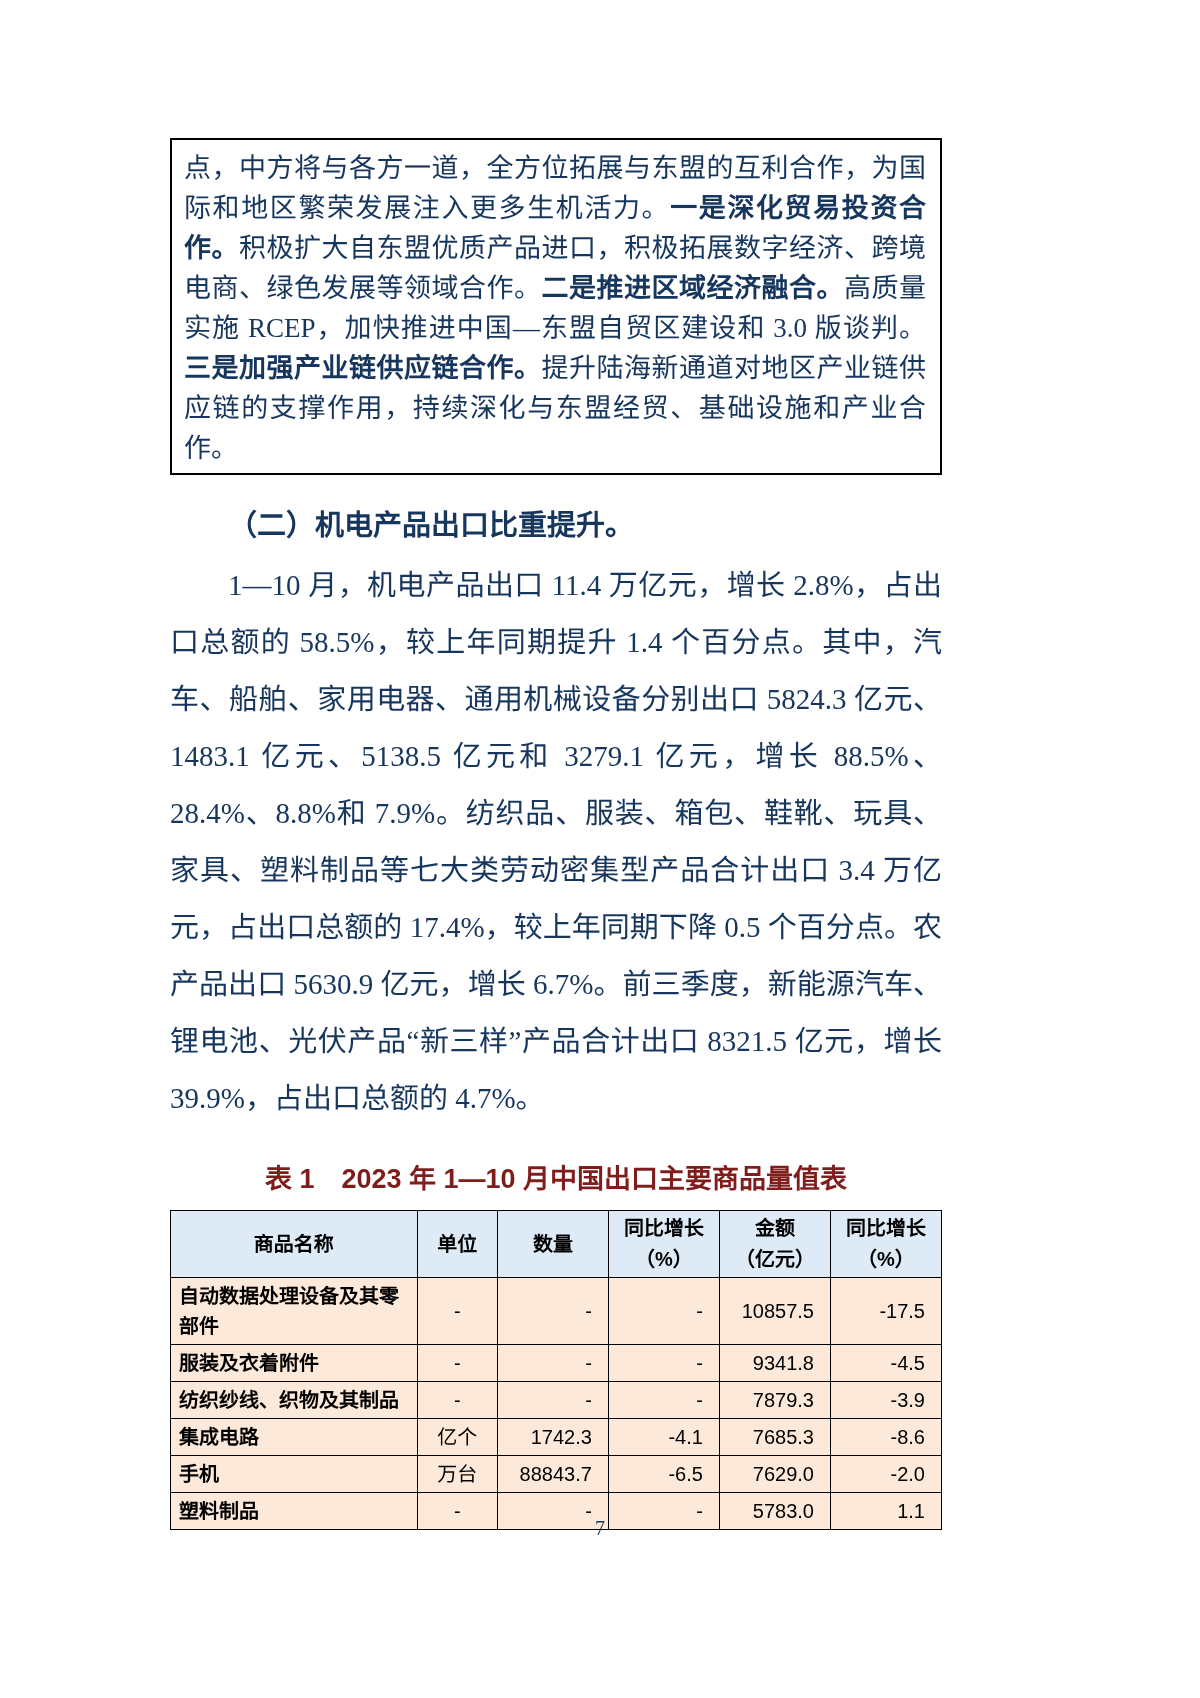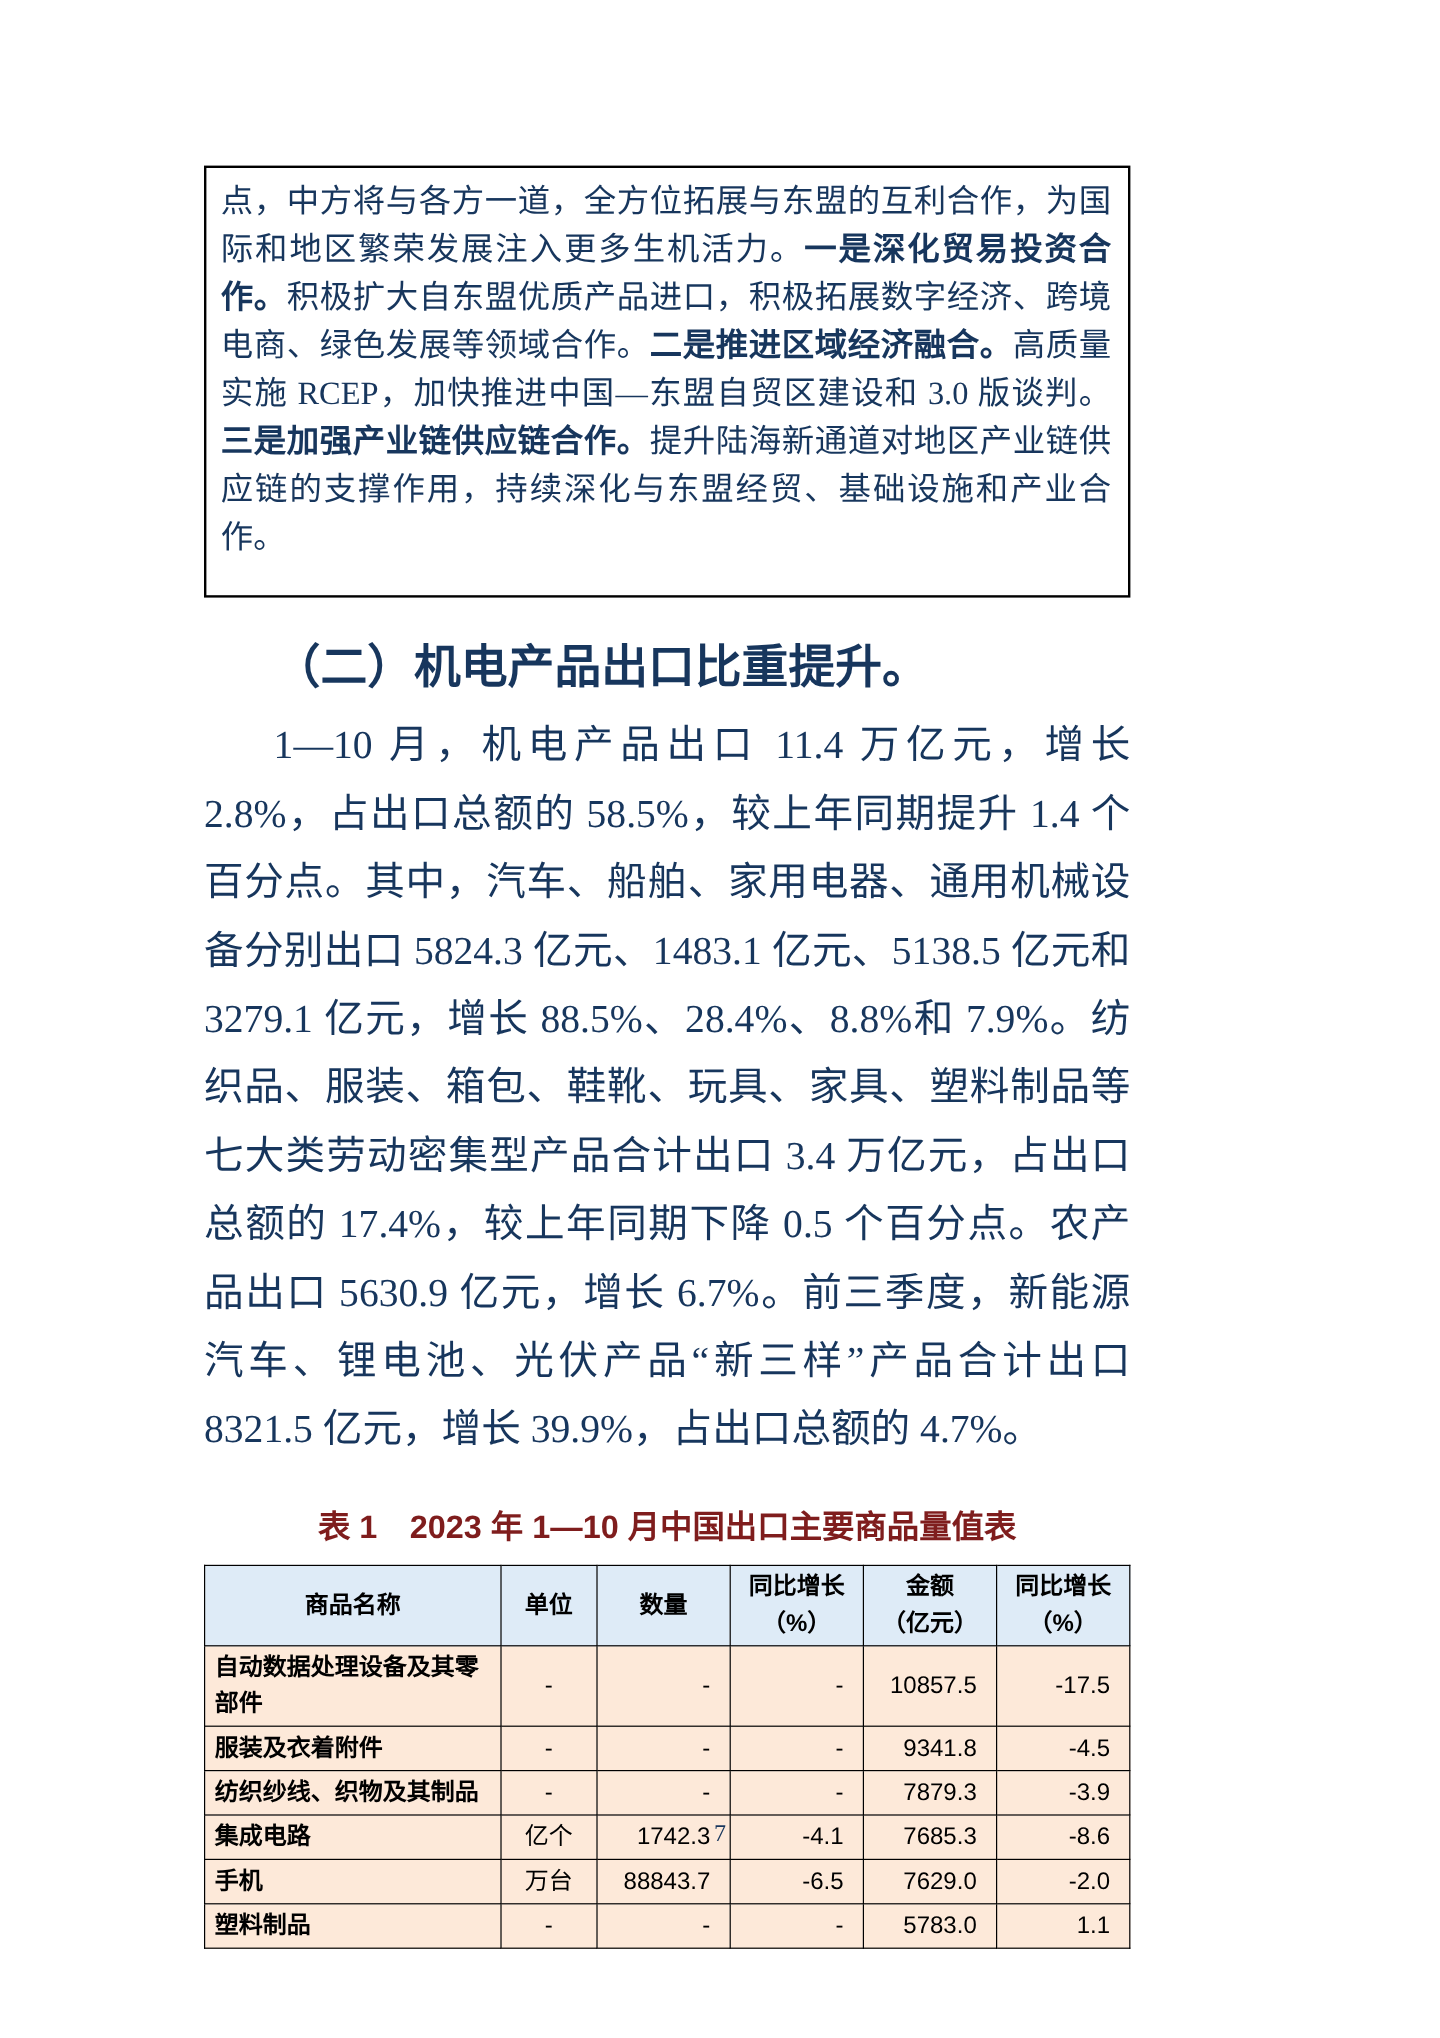--- a/index.html
+++ b/index.html
@@ -15,39 +15,39 @@
     background: #ffffff;
     overflow: hidden;
   }
   .content {
     position: absolute;
     left: 170px; top: 138px;
     width: 772px;
   }
   .callout {
     border: 2px solid #000;
-    padding: 8px 14px 28px 12px;
+    padding: 8px 14px 5px 12px;
     font-size: 27px;
     line-height: 40px;
     text-align: justify;
     color: var(--ink);
   }
   .callout .seg { color: var(--ink); }
   .callout .bold { font-weight: bold; }
 
   .section-heading {
     margin-top: 26px;
     padding-left: 58px;
-    font-size: 39px;
+    font-size: 29px;
     font-weight: bold;
     color: var(--ink);
   }
   .body-paragraph {
     margin-top: 14px;
-    font-size: 33px;
+    font-size: 29px;
     line-height: 57px;
     text-align: justify;
     text-indent: 58px;
     color: var(--ink);
   }
   .table-title {
     margin-top: 30px;
     text-align: center;
     font-size: 27px;
     font-weight: 600;

